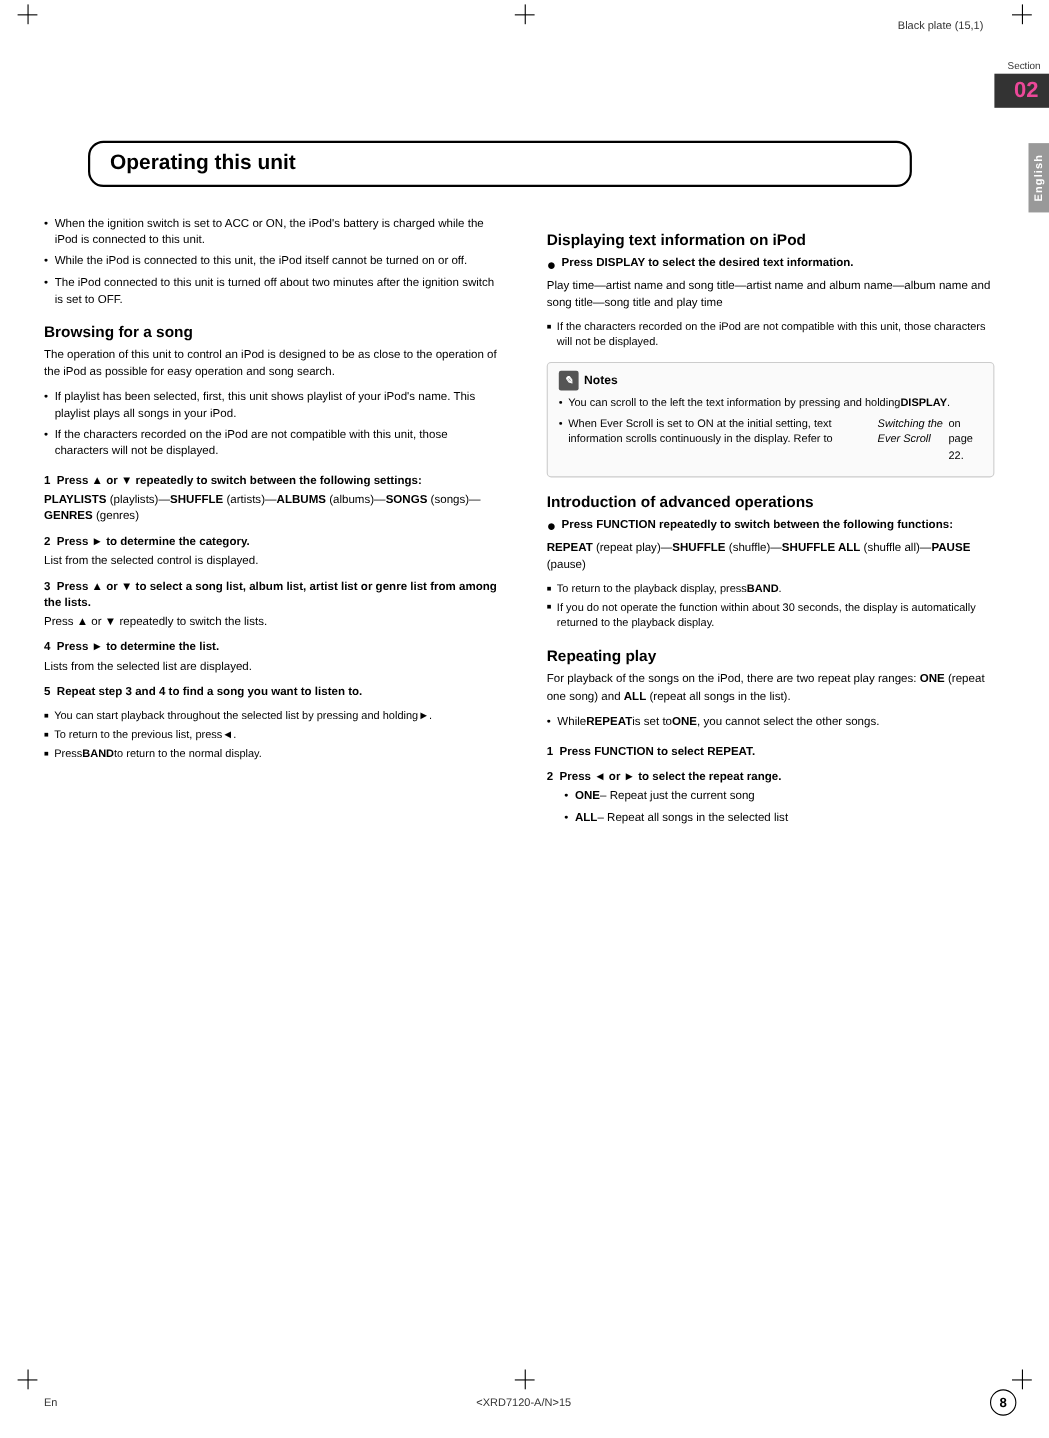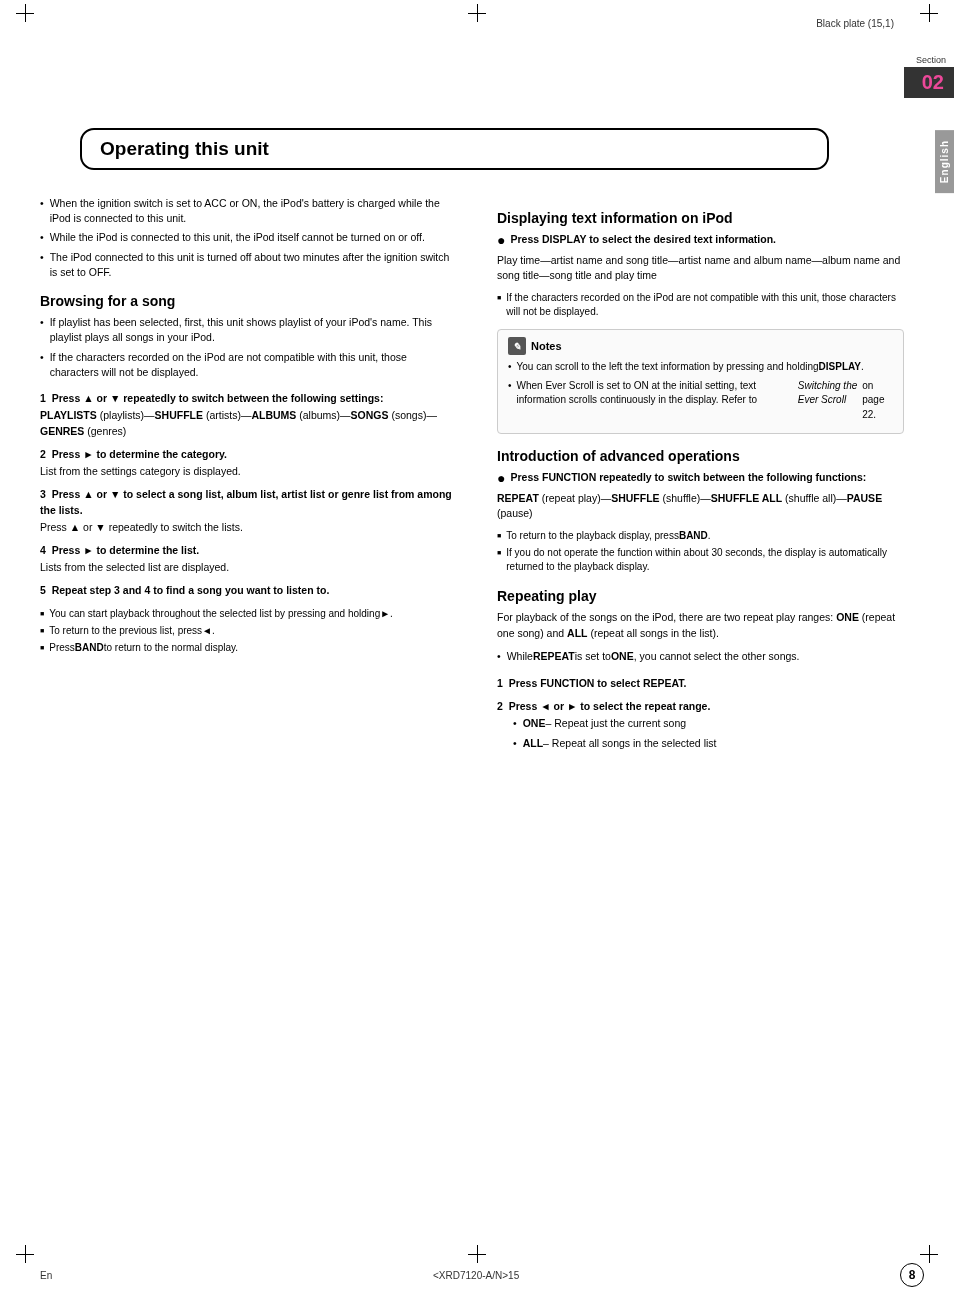--- a/index.html
+++ b/index.html
@@ -352,40 +352,41 @@
 
     <div class="left-column">
 
       <ul class="bullet-list">
         <li>When the ignition switch is set to ACC or ON, the iPod's battery is charged while the iPod is connected to this unit.</li>
         <li>While the iPod is connected to this unit, the iPod itself cannot be turned on or off.</li>
         <li>The iPod connected to this unit is turned off about two minutes after the ignition switch is set to OFF.</li>
       </ul>
 
       <div class="section-heading">Browsing for a song</div>
+      <p class="section-intro">The operation of this unit to control an iPod is designed to be as close to the operation of the iPod as possible for easy operation and song search.</p>
 
       <ul class="bullet-list">
         <li>If playlist has been selected, first, this unit shows playlist of your iPod's name. This playlist plays all songs in your iPod.</li>
         <li>If the characters recorded on the iPod are not compatible with this unit, those characters will not be displayed.</li>
       </ul>
 
       <div class="step">
         <div class="step-heading">
           <b>1&nbsp;&nbsp;</b><b>Press ▲ or ▼ repeatedly to switch between the following settings:</b>
         </div>
         <div class="step-body">
           <b>PLAYLISTS</b> (playlists)—<b>SHUFFLE</b> (artists)—<b>ALBUMS</b> (albums)—<b>SONGS</b> (songs)—<b>GENRES</b> (genres)
         </div>
       </div>
 
       <div class="step">
         <div class="step-heading">
           <b>2&nbsp;&nbsp;Press ► to determine the category.</b>
         </div>
-        <div class="step-body">List from the settings category is displayed.</div>
+        <div class="step-body">List from the selected control is displayed.</div>
       </div>
 
       <div class="step">
         <div class="step-heading">
           <b>3&nbsp;&nbsp;Press ▲ or ▼ to select a song list, album list, artist list or genre list from among the lists.</b>
         </div>
         <div class="step-body">Press ▲ or ▼ repeatedly to switch the lists.</div>
       </div>
 
       <div class="step">

